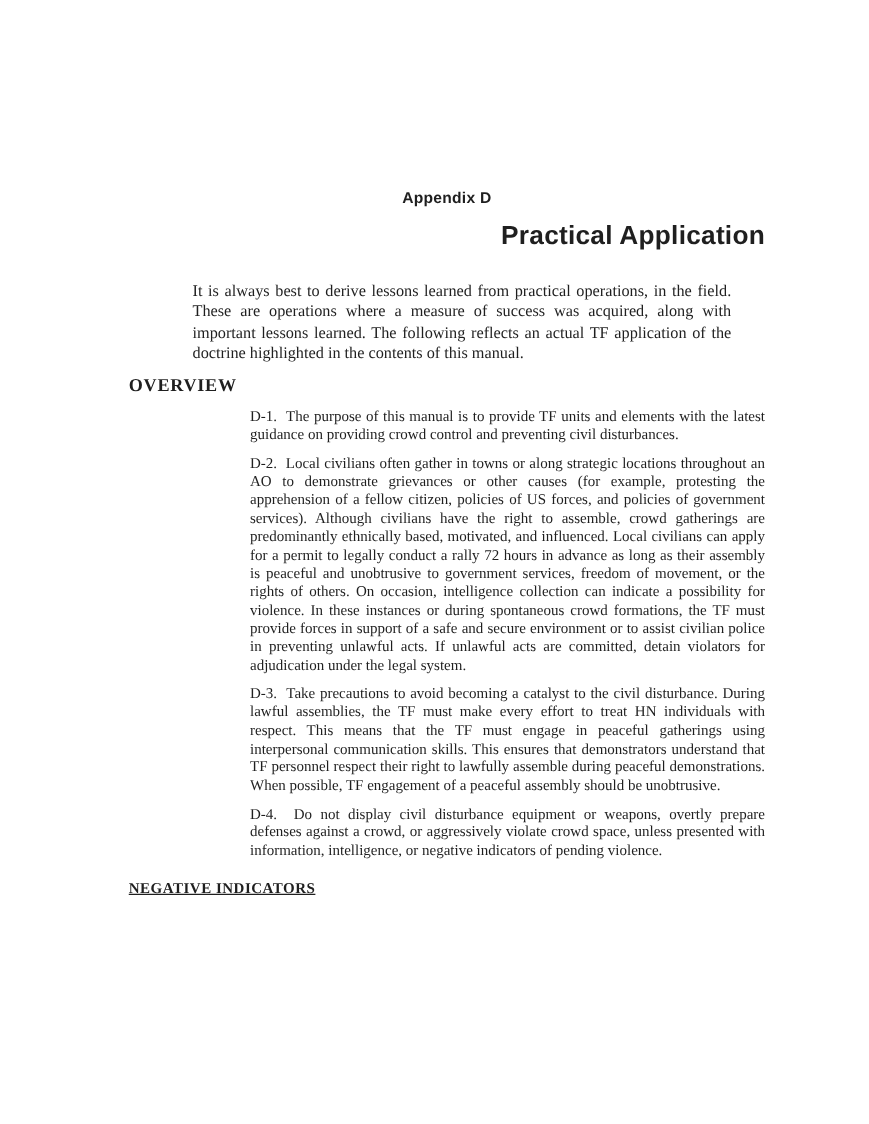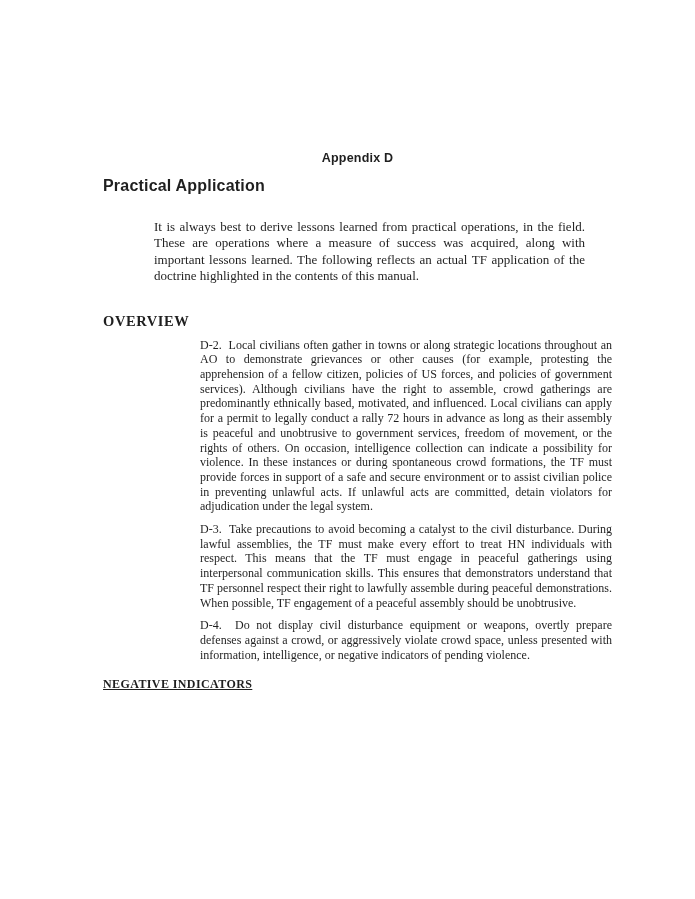--- a/index.html
+++ b/index.html
@@ -21,39 +21,39 @@
   .appendix-label {
     font-family: "Liberation Sans", sans-serif;
     font-weight: bold;
     font-size: 12.5px;
     text-align: center;
     letter-spacing: 0.2px;
   }
   .doc-title {
     font-family: "Liberation Sans", sans-serif;
     font-weight: bold;
-    font-size: 16px;
-    text-align: left;
+    font-size: 21px;
+    text-align: right;
     margin-top: 12px;
     letter-spacing: 0.2px;
   }
   .intro {
     margin: 24px 0 0 51px;
     width: 431px;
     font-family: "Liberation Serif", serif;
     font-size: 13px;
     line-height: 16.4px;
     text-align: justify;
   }
   .section-heading {
     font-family: "Liberation Serif", serif;
     font-weight: bold;
     font-size: 14.5px;
     letter-spacing: 0.6px;
-    margin-top: 28px;
+    margin-top: 10px;
   }
   .sub-heading {
     font-family: "Liberation Serif", serif;
     font-weight: bold;
     font-size: 12px;
     letter-spacing: 0.4px;
     margin-top: 15px;
     text-decoration: underline;
   }
   .para {
@@ -86,20 +86,21 @@
   <div class="content">
 
     <div class="appendix-label">Appendix D</div>
 
     <div class="doc-title">Practical Application</div>
 
     <div class="intro">It is always best to derive lessons learned from practical operations, in the field. These are operations where a measure of success was acquired, along with important lessons learned. The following reflects an actual TF application of the doctrine highlighted in the contents of this manual.</div>
 
     <div>
       <div class="section-heading">OVERVIEW</div>
+      <div class="para">D-1.&nbsp; The purpose of this manual is to provide TF units and elements with the latest guidance on providing crowd control and preventing civil disturbances.</div>
       <div class="para">D-2.&nbsp; Local civilians often gather in towns or along strategic locations throughout an AO to demonstrate grievances or other causes (for example, protesting the apprehension of a fellow citizen, policies of US forces, and policies of government services). Although civilians have the right to assemble, crowd gatherings are predominantly ethnically based, motivated, and influenced. Local civilians can apply for a permit to legally conduct a rally 72 hours in advance as long as their assembly is peaceful and unobtrusive to government services, freedom of movement, or the rights of others. On occasion, intelligence collection can indicate a possibility for violence. In these instances or during spontaneous crowd formations, the TF must provide forces in support of a safe and secure environment or to assist civilian police in preventing unlawful acts. If unlawful acts are committed, detain violators for adjudication under the legal system.</div>
     </div>
 
     <div>
       <div class="para">D-3.&nbsp; Take precautions to avoid becoming a catalyst to the civil disturbance. During lawful assemblies, the TF must make every effort to treat HN individuals with respect. This means that the TF must engage in peaceful gatherings using interpersonal communication skills. This ensures that demonstrators understand that TF personnel respect their right to lawfully assemble during peaceful demonstrations. When possible, TF engagement of a peaceful assembly should be unobtrusive.</div>
       <div class="para">D-4.&nbsp; Do not display civil disturbance equipment or weapons, overtly prepare defenses against a crowd, or aggressively violate crowd space, unless presented with information, intelligence, or negative indicators of pending violence.</div>
 
       <div>
         <div class="sub-heading">NEGATIVE INDICATORS</div>
       </div>

